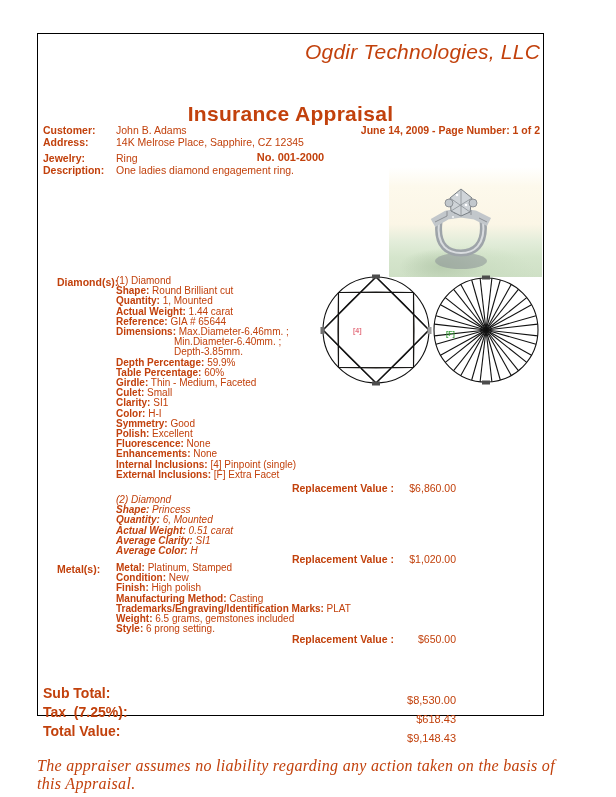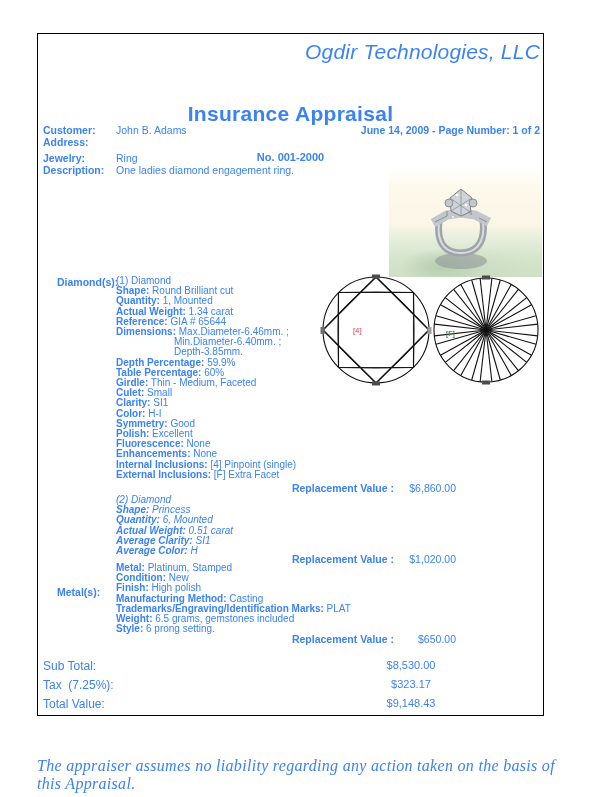--- a/index.html
+++ b/index.html
@@ -1,18 +1,18 @@
 <!DOCTYPE html>
 <html><head>
 <meta charset="utf-8">
 <style>
   html,body{margin:0;padding:0;background:#ffffff;}
   .page{
     position:relative;width:596px;height:797px;background:#ffffff;
-    font-family:"Liberation Sans","DejaVu Sans",sans-serif;color:#3b82f6;
+    font-family:"Liberation Sans","DejaVu Sans",sans-serif;color:#c2410c;
     overflow:hidden;
   }
   .doc{
     position:absolute;left:37px;top:33px;width:507px;height:683px;
     border:1.5px solid #000;box-sizing:border-box;background:#fff;
   }
   .company{
     position:absolute;top:6px;right:3px;
     font-size:21px;font-style:italic;letter-spacing:.2px;white-space:nowrap;
   }
@@ -45,22 +45,22 @@
   .spec{position:absolute;left:78px;font-size:10px;line-height:10.2px;white-space:nowrap;}
   .spec .lbl{font-weight:bold;}
   .spec .indent{margin-left:58px;}
   .plots{position:absolute;left:281px;top:240px;}
   .replacement{
     position:absolute;right:87px;display:flex;align-items:flex-end;
     font-size:10.5px;white-space:pre;
   }
   .replacement .lbl{font-weight:bold;}
   .replacement .val{display:inline-block;width:62px;text-align:right;}
-  .totrow .tlabel{position:absolute;left:5px;font-size:12px;font-weight:normal;white-space:pre-wrap;}
-  .totrow .tval{position:absolute;right:87px;width:90px;text-align:center;font-size:11px;}
+  .totrow .tlabel{position:absolute;left:5px;font-size:14px;font-weight:bold;white-space:pre-wrap;margin-top:26px;}
+  .totrow .tval{position:absolute;right:87px;width:90px;text-align:right;font-size:11px;margin-top:35px;}
   .tval.u{}
   .footer{
     position:absolute;left:37px;top:757px;width:540px;
     font-family:"Liberation Serif","DejaVu Serif",serif;
     font-style:italic;font-weight:normal;font-size:16px;letter-spacing:.3px;
   }
   svg line, svg path, svg circle{vector-effect:non-scaling-stroke;}
 </style>
 </head>
 <body>
@@ -72,20 +72,21 @@
     <div class="title">Insurance Appraisal</div>
     <div class="docno">No. 001-2000</div>
 
     <div class="grid" style="left:5px;top:90px;">
       <div class="row">
         <span class="lblcol">Customer:</span>
         <span>John B. Adams</span>
       </div>
       <div class="row">
         <span class="lblcol">Address:</span>
+        <span>14K Melrose Place, Sapphire, CZ 12345</span>
       </div>
     </div>
 
     <div class="dateline">June 14, 2009 - Page Number: 1 of 2</div>
 
     <div class="grid" style="left:5px;top:118px;">
       <div class="row">
         <span class="lblcol">Jewelry:</span>
         <span>Ring</span>
       </div>
@@ -110,21 +111,21 @@
         <circle cx="77" cy="38" r="1.3" fill="#ffffff"></circle>
         <circle cx="64" cy="50" r="1.1" fill="#f2f4f5"></circle>
       </svg>
     </div>
 
     <div class="seclabel" style="top:242px;">Diamond(s):</div>
     <div class="spec" style="top:242px;">
         <div class="line"><span>(1) Diamond</span></div>
         <div class="line"><span class="lbl">Shape:</span><span> Round Brilliant cut</span></div>
         <div class="line"><span class="lbl">Quantity:</span><span> 1, Mounted</span></div>
-        <div class="line"><span class="lbl">Actual Weight:</span><span> 1.34 carat</span></div>
+        <div class="line"><span class="lbl">Actual Weight:</span><span> 1.44 carat</span></div>
         <div class="line"><span class="lbl">Reference:</span><span> GIA # 65644</span></div>
         <div class="line"><span class="lbl">Dimensions:</span><span> Max.Diameter-6.46mm. ;</span></div>
         <div class="line indent"><span>Min.Diameter-6.40mm. ;</span></div>
         <div class="line indent"><span>Depth-3.85mm.</span></div>
         <div class="line"><span class="lbl">Depth Percentage:</span><span> 59.9%</span></div>
         <div class="line"><span class="lbl">Table Percentage:</span><span> 60%</span></div>
         <div class="line"><span class="lbl">Girdle:</span><span> Thin - Medium, Faceted</span></div>
         <div class="line"><span class="lbl">Culet:</span><span> Small</span></div>
         <div class="line"><span class="lbl">Clarity:</span><span> SI1</span></div>
         <div class="line"><span class="lbl">Color:</span><span> H-I</span></div>
@@ -202,21 +203,21 @@
         <div class="line"><span class="lbl">Actual Weight:</span><span> 0.51 carat</span></div>
         <div class="line"><span class="lbl">Average Clarity:</span><span> SI1</span></div>
         <div class="line"><span class="lbl">Average Color:</span><span> H</span></div>
       </div>
 
     <div class="replacement" style="top:519px;">
       <span class="lbl">Replacement Value :</span>
       <span class="val">$1,020.00</span>
     </div>
 
-    <div class="seclabel" style="top:529px;margin-top:23px;">Metal(s):</div>
+    <div class="seclabel" style="top:529px;">Metal(s):</div>
     <div class="spec" style="top:529px;">
         <div class="line"><span class="lbl">Metal:</span><span> Platinum, Stamped</span></div>
         <div class="line"><span class="lbl">Condition:</span><span> New</span></div>
         <div class="line"><span class="lbl">Finish:</span><span> High polish</span></div>
         <div class="line"><span class="lbl">Manufacturing Method:</span><span> Casting</span></div>
         <div class="line"><span class="lbl">Trademarks/Engraving/Identification Marks:</span><span> PLAT</span></div>
         <div class="line"><span class="lbl">Weight:</span><span> 6.5 grams, gemstones included</span></div>
         <div class="line"><span class="lbl">Style:</span><span> 6 prong setting.</span></div>
       </div>
 
@@ -224,21 +225,21 @@
       <span class="lbl">Replacement Value :</span>
       <span class="val">$650.00</span>
     </div>
 
     <div class="totrow">
       <span class="tlabel" style="top:625px;">Sub Total:</span>
       <span class="tval" style="top:625px;">$8,530.00</span>
     </div>
     <div class="totrow">
       <span class="tlabel" style="top:644px;">Tax  (7.25%):</span>
-      <span class="tval" style="top:644px;">$323.17</span>
+      <span class="tval" style="top:644px;">$618.43</span>
     </div>
     <div class="totrow">
       <span class="tlabel" style="top:663px;">Total Value:</span>
       <span class="tval u" style="top:663px;">$9,148.43</span>
     </div>
 
   </div>
 
   <div class="footer">The appraiser assumes no liability regarding any action taken on the basis of this Appraisal.</div>
 </div>

